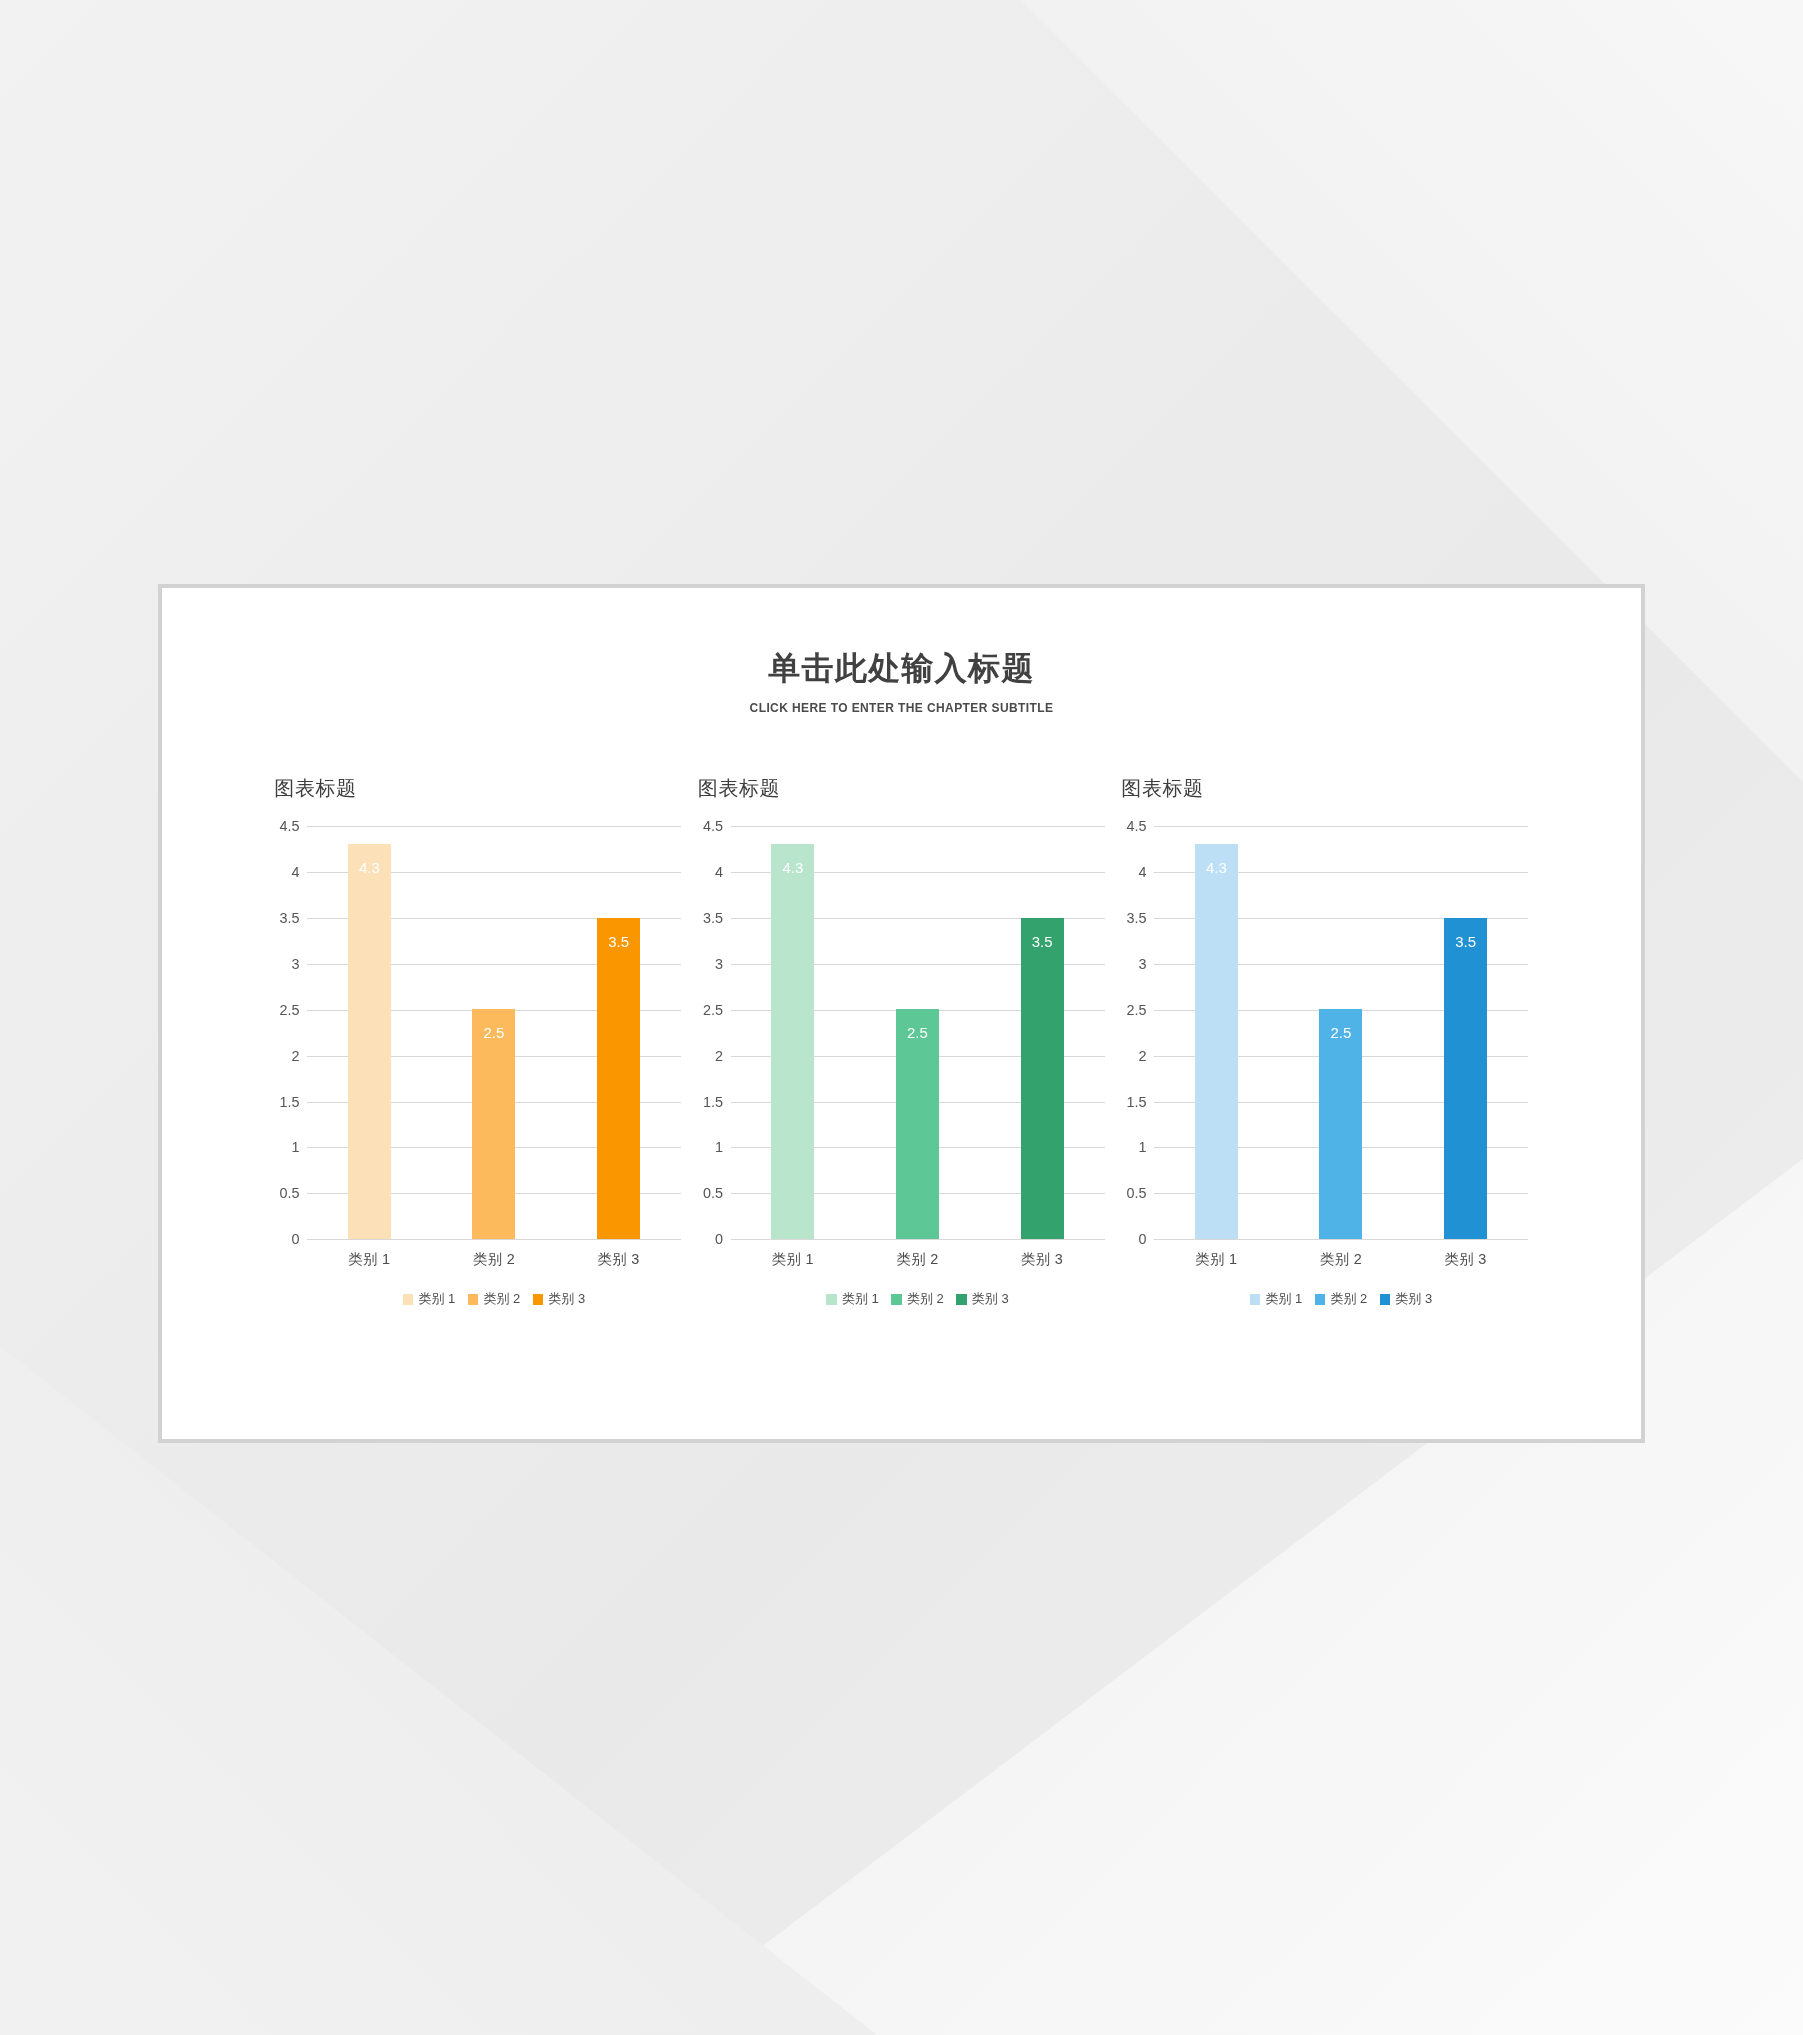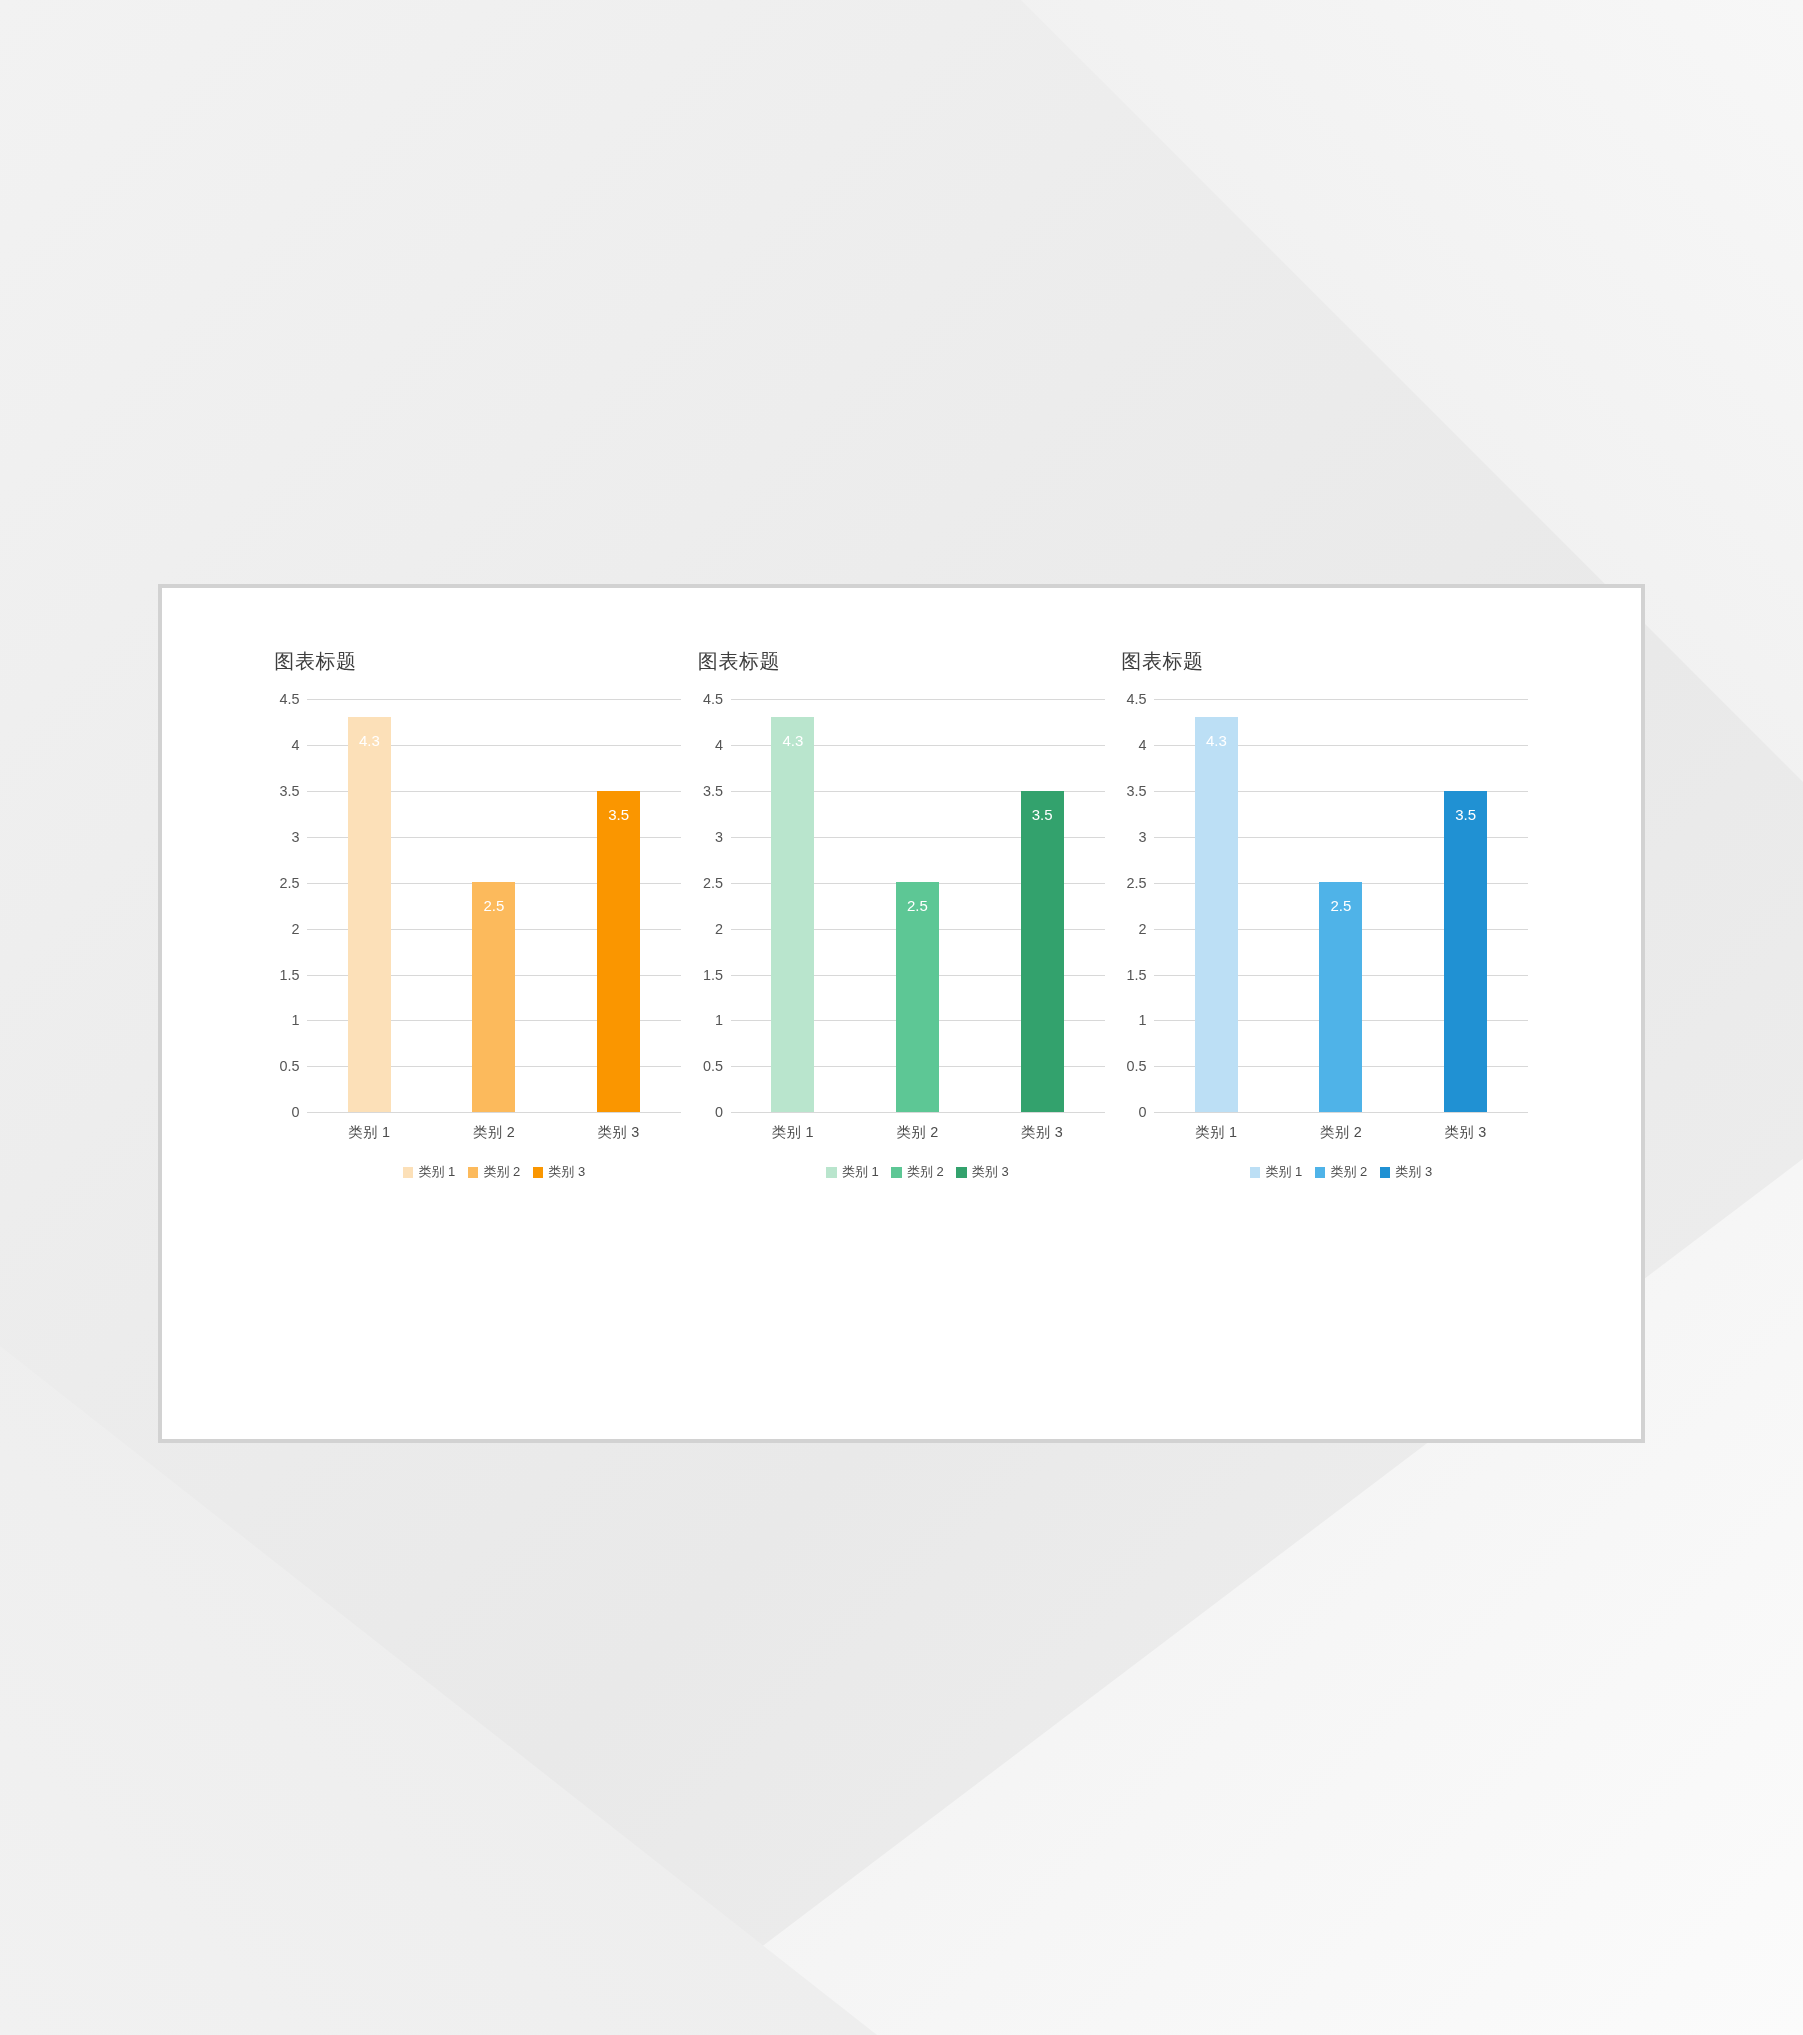--- a/index.html
+++ b/index.html
@@ -217,20 +217,22 @@
 <div class="bg-base"></div>
 <div class="bg-wedge-tr"></div>
 <div class="bg-wedge-br"></div>
 <div class="bg-wedge-bl"></div>
 
 <div class="header">
 </div>
 
 <div class="slide-card">
   <div class="slide-head">
+    <div class="slide-title">单击此处输入标题</div>
+    <div class="slide-subtitle">CLICK HERE TO ENTER THE CHAPTER SUBTITLE</div>
   </div>
 
   <div class="charts-row" id="charts-row">
       <div class="chart-block">
         <div class="chart-title">图表标题</div>
         <div class="plot-wrap">
           <div class="y-axis">
             <div class="y-tick" style="top: 0px;">4.5</div>
             <div class="y-tick" style="top: 46px;">4</div>
             <div class="y-tick" style="top: 92px;">3.5</div>

